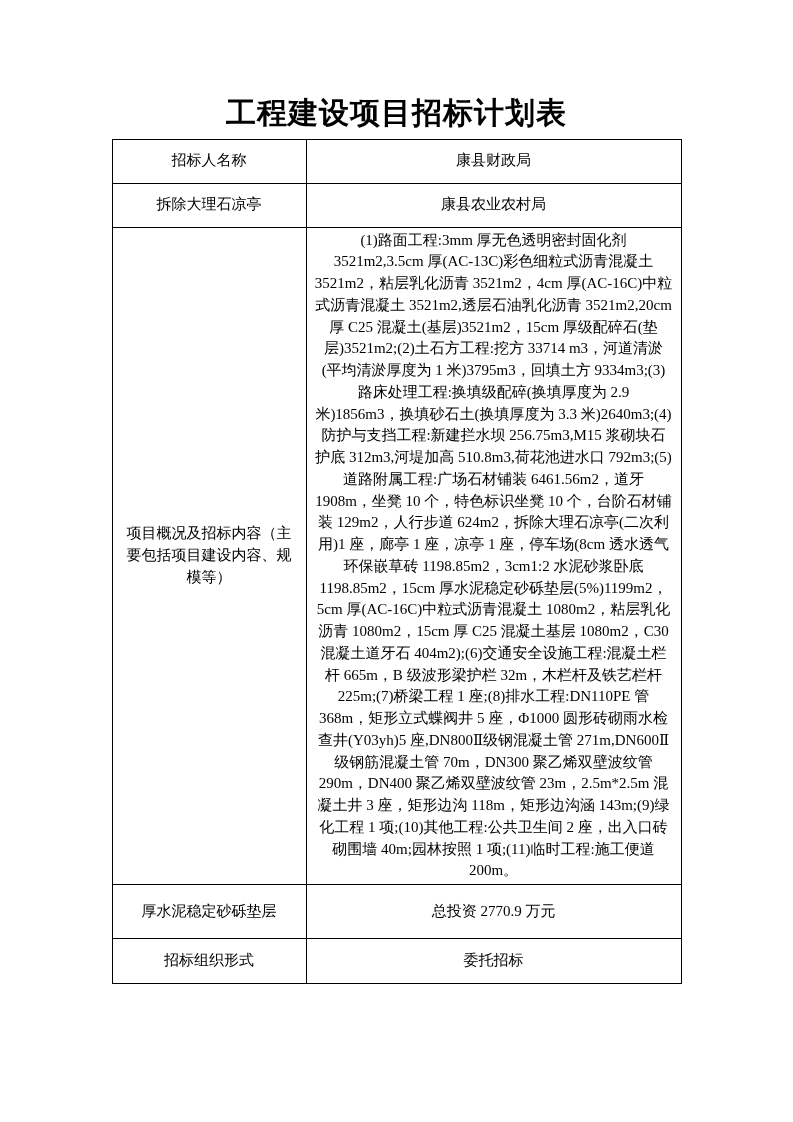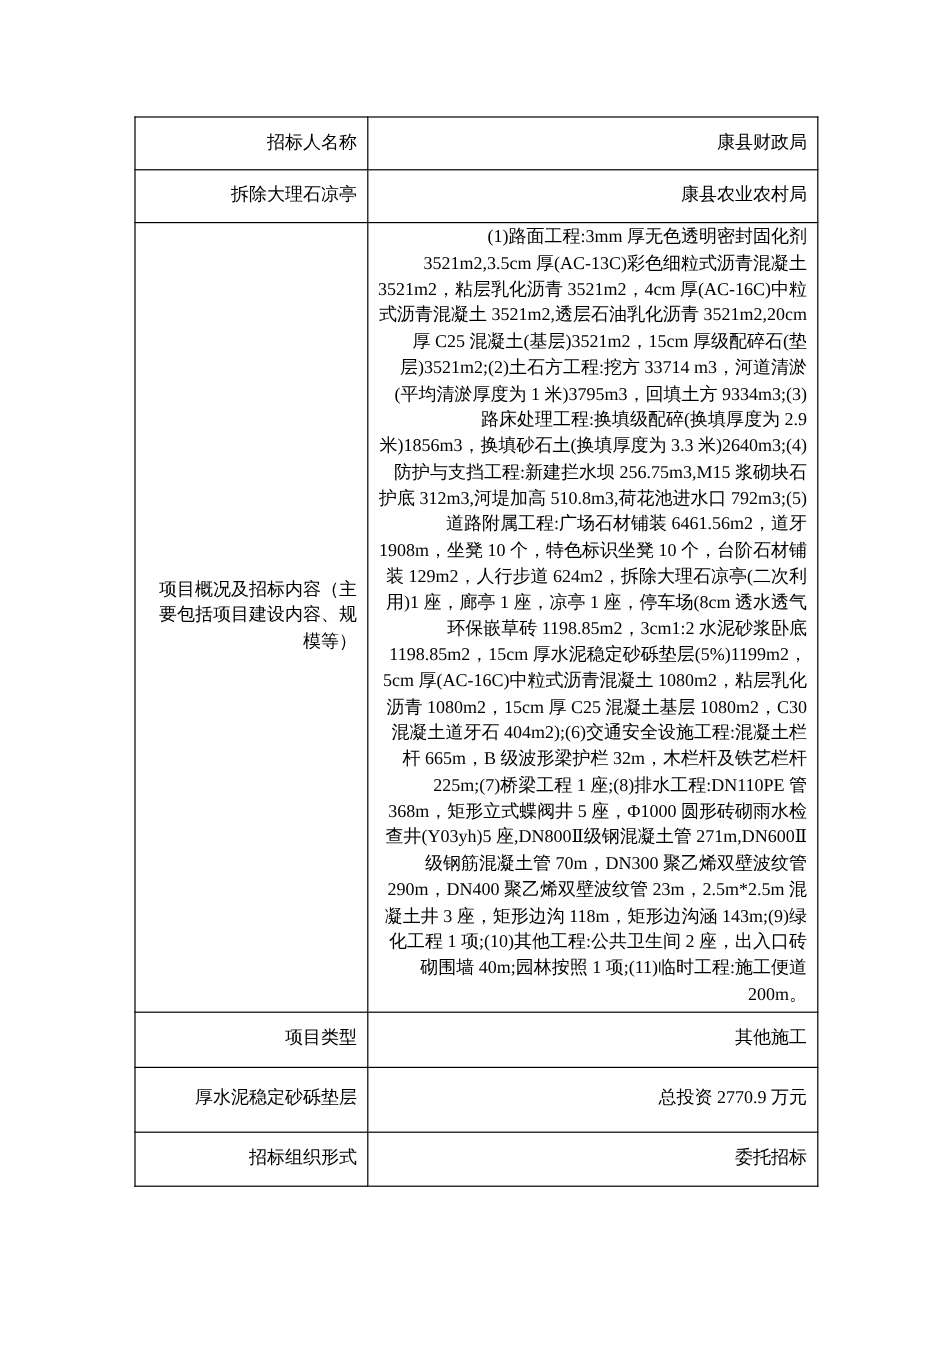--- a/index.html
+++ b/index.html
@@ -27,21 +27,21 @@
     table-layout: fixed;
     width: 569px;
     margin: 0 auto;
   }
   table.plan td {
     border: 1px solid #000000;
     vertical-align: middle;
     font-size: 15px;
     line-height: 1.45;
     padding: 2px 8px;
-    text-align: right;
+    text-align: center;
     word-break: break-word;
   }
   col.c-label { width: 194px; }
   col.c-value { width: 375px; }
   tr.rh-s  { height: 44px; }
   tr.rh-s2 { height: 49px; }
   tr.rh-m  { height: 69px; }
   tr.rh-l  { height: 460px; }
   tr.rh-b1 { height: 46px; }
   tr.rh-b2 { height: 54px; }
@@ -53,20 +53,21 @@
     line-height: 20.9px;
     padding: 4px 7px;
   }
   .approval-line1 { margin-bottom: 9px; }
 </style>
 </head>
 <body>
 
 <div class="page">
 
+  <h1 class="doc-title">工程建设项目招标计划表</h1>
 
   <table class="plan">
     <colgroup>
       <col class="c-label">
       <col class="c-value">
     </colgroup>
 
     <tbody>
         <tr class="rh-s">
       <td>招标人名称</td>
@@ -78,24 +79,20 @@
       <td>拆除大理石凉亭</td>
       <td>康县农业农村局</td>
     </tr>
 
 
     <tr class="rh-l">
       <td>项目概况及招标内容（主要包括项目建设内容、规模等）</td>
       <td class="desc-cell">(1)路面工程:3mm 厚无色透明密封固化剂 3521m2,3.5cm 厚(AC-13C)彩色细粒式沥青混凝土 3521m2，粘层乳化沥青 3521m2，4cm 厚(AC-16C)中粒式沥青混凝土 3521m2,透层石油乳化沥青 3521m2,20cm 厚 C25 混凝土(基层)3521m2，15cm 厚级配碎石(垫层)3521m2;(2)土石方工程:挖方 33714 m3，河道清淤(平均清淤厚度为 1 米)3795m3，回填土方 9334m3;(3)路床处理工程:换填级配碎(换填厚度为 2.9 米)1856m3，换填砂石土(换填厚度为 3.3 米)2640m3;(4)防护与支挡工程:新建拦水坝 256.75m3,M15 浆砌块石护底 312m3,河堤加高 510.8m3,荷花池进水口 792m3;(5)道路附属工程:广场石材铺装 6461.56m2，道牙 1908m，坐凳 10 个，特色标识坐凳 10 个，台阶石材铺装 129m2，人行步道 624m2，拆除大理石凉亭(二次利用)1 座，廊亭 1 座，凉亭 1 座，停车场(8cm 透水透气环保嵌草砖 1198.85m2，3cm1:2 水泥砂浆卧底 1198.85m2，15cm 厚水泥稳定砂砾垫层(5%)1199m2，5cm 厚(AC-16C)中粒式沥青混凝土 1080m2，粘层乳化沥青 1080m2，15cm 厚 C25 混凝土基层 1080m2，C30 混凝土道牙石 404m2);(6)交通安全设施工程:混凝土栏杆 665m，B 级波形梁护栏 32m，木栏杆及铁艺栏杆 225m;(7)桥梁工程 1 座;(8)排水工程:DN110PE 管 368m，矩形立式蝶阀井 5 座，Φ1000 圆形砖砌雨水检查井(Y03yh)5 座,DN800Ⅱ级钢混凝土管 271m,DN600Ⅱ级钢筋混凝土管 70m，DN300 聚乙烯双壁波纹管 290m，DN400 聚乙烯双壁波纹管 23m，2.5m*2.5m 混凝土井 3 座，矩形边沟 118m，矩形边沟涵 143m;(9)绿化工程 1 项;(10)其他工程:公共卫生间 2 座，出入口砖砌围墙 40m;园林按照 1 项;(11)临时工程:施工便道 200m。</td>
     </tr>
 
-    <tr class="rh-b1">
-      <td>项目类型</td>
-      <td>其他施工</td>
-    </tr>
 
     <tr class="rh-b2">
       <td>厚水泥稳定砂砾垫层</td>
       <td>总投资 2770.9 万元</td>
     </tr>
 
     <tr class="rh-b3">
       <td>招标组织形式</td>
       <td>委托招标</td>
     </tr>

